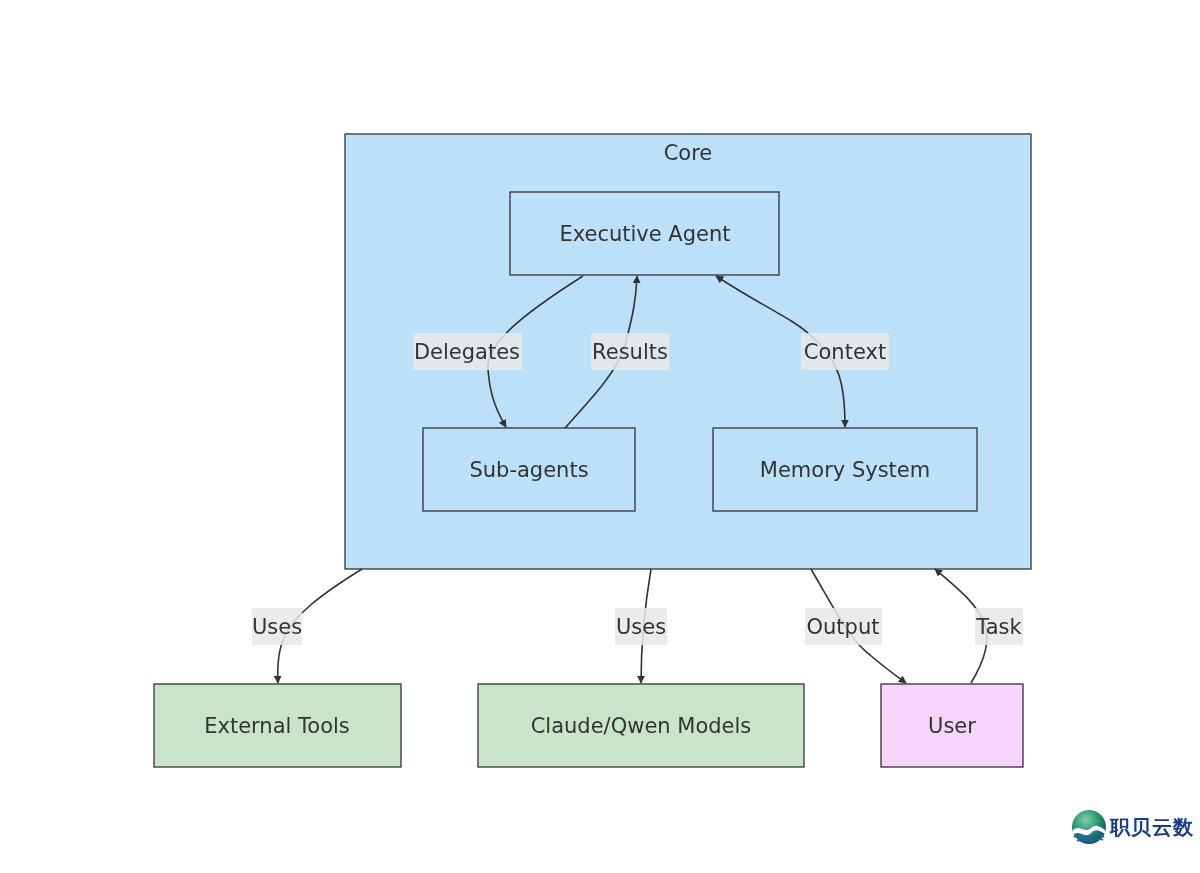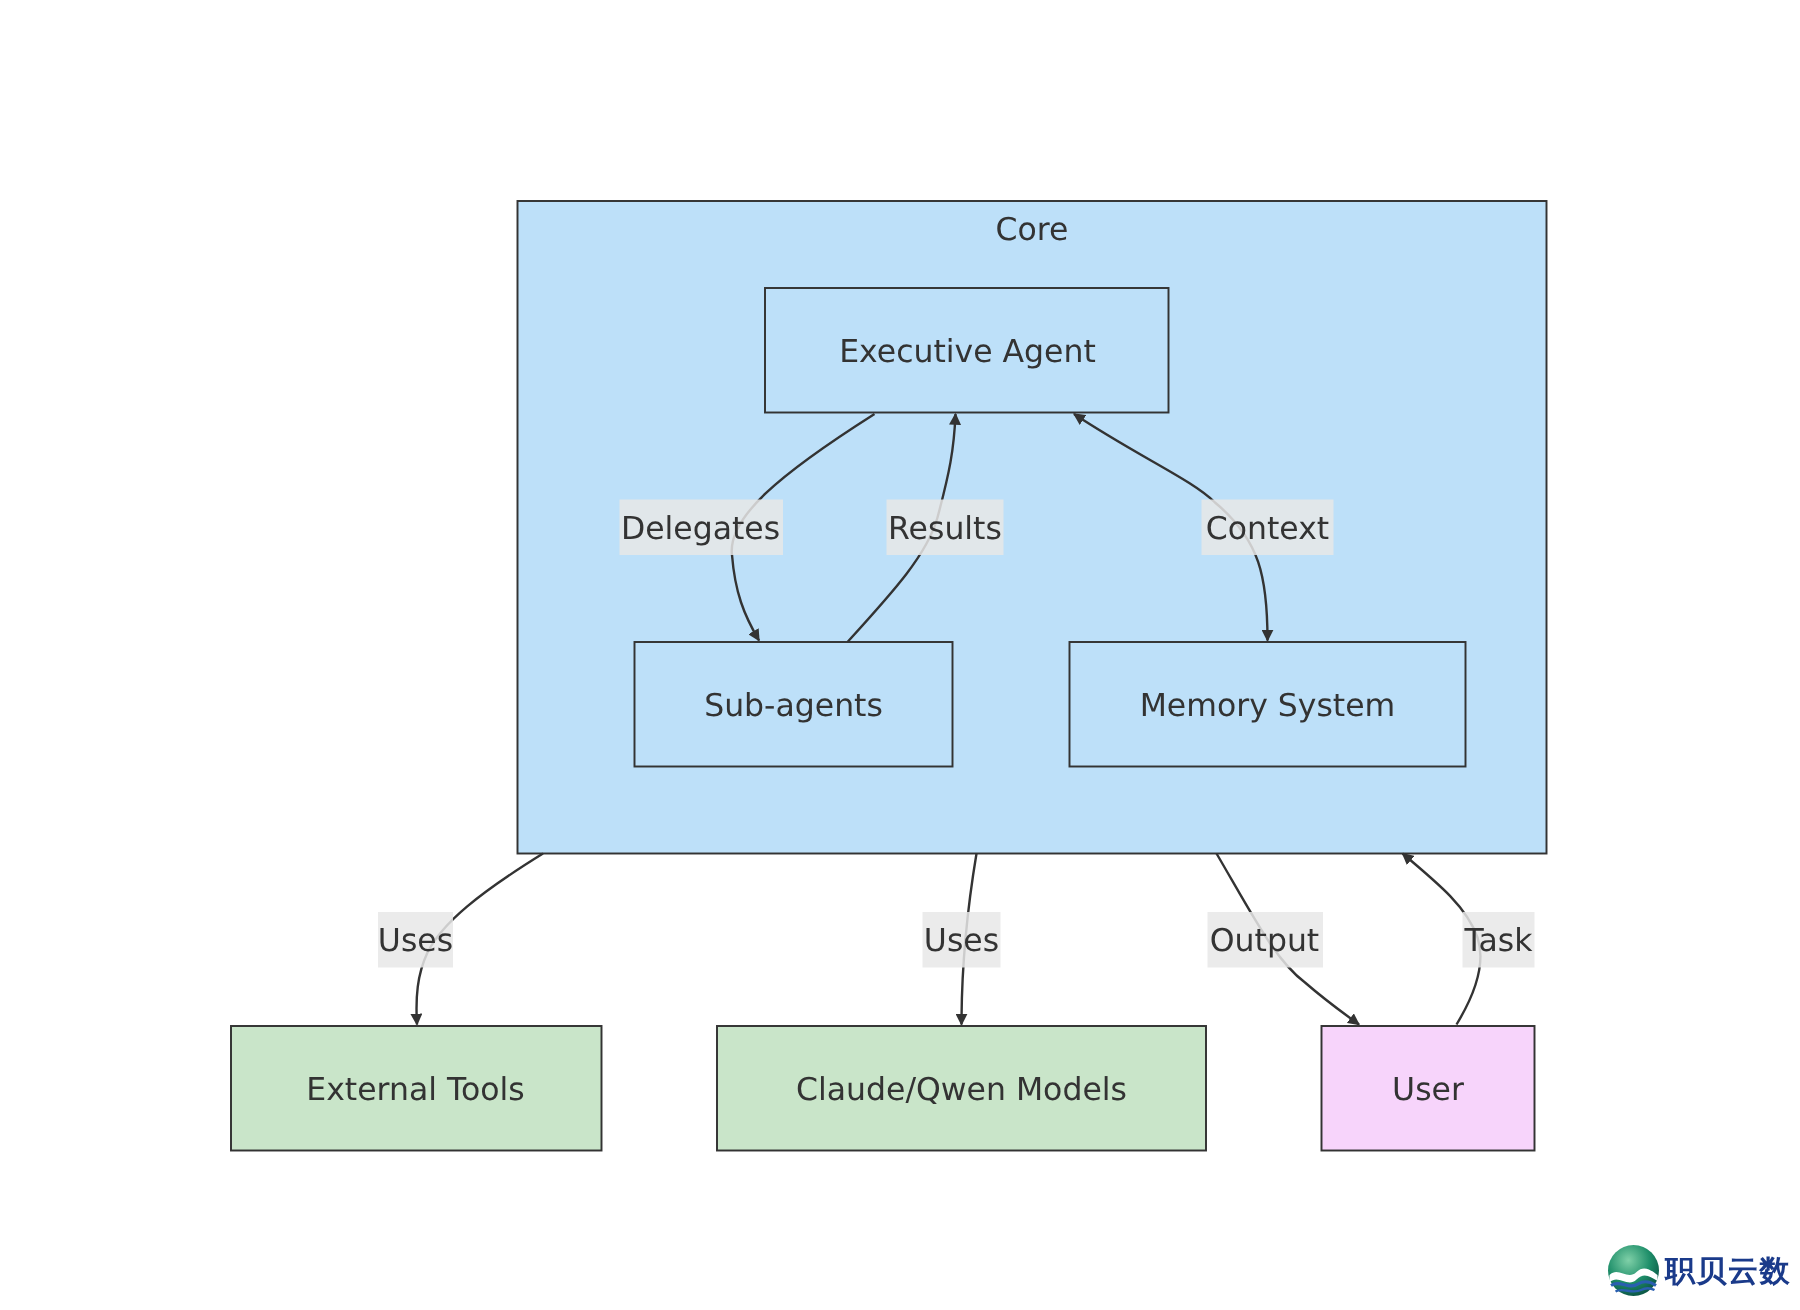--- a/index.html
+++ b/index.html
@@ -3,21 +3,21 @@
 <meta charset="utf-8">
 <style>
   html, body { margin: 0; padding: 0; background: #ffffff; }
   body { width: 1200px; height: 873px; position: relative; overflow: hidden;
          font-family: "DejaVu Sans", sans-serif; color: #333333; }
   #diagram { position: absolute; left: 0; top: 0; }
   .node-label, .edge-label-text, .cluster-title { font-family: "DejaVu Sans", sans-serif; fill: #333333; }
   .node-label { font-size: 21px; }
   .cluster-title { font-size: 21px; }
   .edge-label-text { font-size: 21px; }
-  .watermark { position: absolute; left: 1070px; top: 828px; display: flex; align-items: center; gap: 2px; }
+  .watermark { position: absolute; left: 1070px; top: 808px; display: flex; align-items: center; gap: 2px; }
   .watermark-text { font-family: "DejaVu Sans", sans-serif; font-size: 20px; font-weight: bold; color: #1a3a8a; letter-spacing: 1px; }
 </style>
 </head>
 <body>
 
 <svg id="diagram" width="1200" height="873" viewBox="0 0 1200 873">
   <defs>
     <marker id="arrow" viewBox="0 0 10 10" refX="9" refY="5" markerWidth="8" markerHeight="8" orient="auto-start-reverse" markerUnits="userSpaceOnUse">
       <path d="M0,0 L10,5 L0,10 z" fill="#333333"></path>
     </marker>

